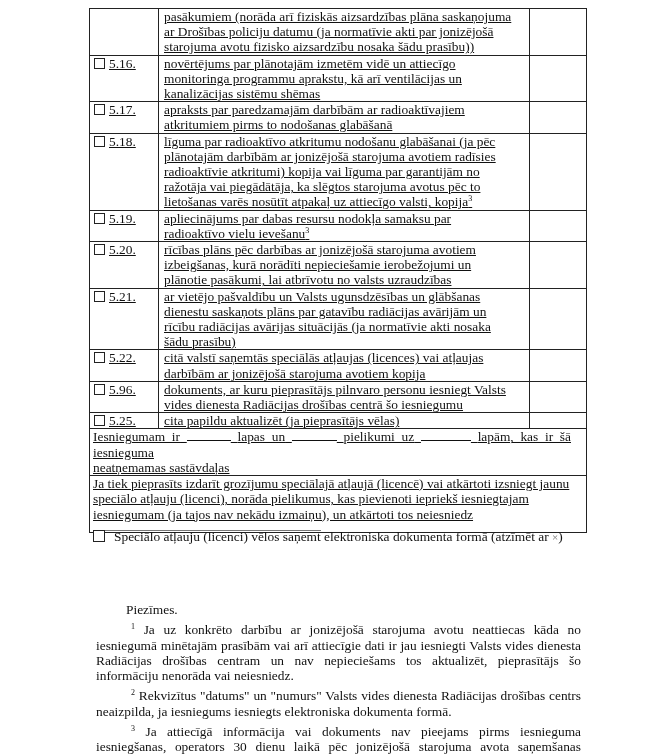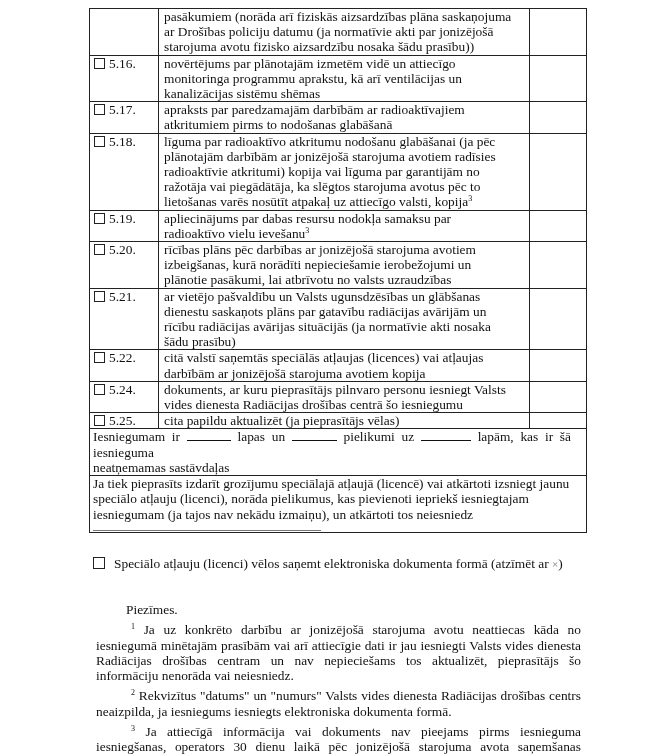--- a/index.html
+++ b/index.html
@@ -30,20 +30,21 @@
       left: 89px;
       top: 8px;
       width: 497px;
       border-collapse: collapse;
       table-layout: fixed;
     }
     .form-table td {
       border: 1px solid #222222;
       vertical-align: top;
       padding: 0 15px 0 5px;
+      text-decoration: underline;
     }
     .form-table col.c-num { width: 69px; }
     .form-table col.c-text { width: 371px; }
     .form-table col.c-mark { width: 57px; }
     .num-cell {
       white-space: nowrap;
       padding-left: 4px !important;
       margin-top: 37px;
     }
     .cb {
@@ -86,21 +87,21 @@
       position: absolute;
       left: 3px;
       bottom: 1px;
       width: 228px;
       border-bottom: 1px solid #777777;
     }
     
     .electronic {
       position: absolute;
       left: 93px;
-      top: 556px;
+      top: 529px;
       white-space: nowrap;
       font-size: 13.4px;
     }
     .electronic .cb {
       width: 10px;
       height: 10px;
       margin-right: 9px;
     }
     .times-mark {
       color: #777777;
@@ -195,21 +196,21 @@
         <td class="num-cell">
           <span class="cb"></span><span>5.22.</span>
         </td>
         <td class="item-text"><span>citā valstī saņemtās speciālās atļaujas (licences) vai atļaujas darbībām ar jonizējošā starojuma avotiem kopija</span></td>
         <td></td>
       </tr>
 
 
       <tr>
         <td class="num-cell">
-          <span class="cb"></span><span>5.24.</span>
+          <span class="cb"></span><span>5.96.</span>
         </td>
         <td class="item-text"><span>dokuments, ar kuru pieprasītājs pilnvaro personu iesniegt Valsts vides dienesta Radiācijas drošības centrā šo iesniegumu</span></td>
         <td></td>
       </tr>
 
       <tr>
         <td class="num-cell">
           <span class="cb"></span><span>5.25.</span>
         </td>
         <td class="item-text"><span>cita papildu aktualizēt (ja pieprasītājs vēlas)</span></td>

